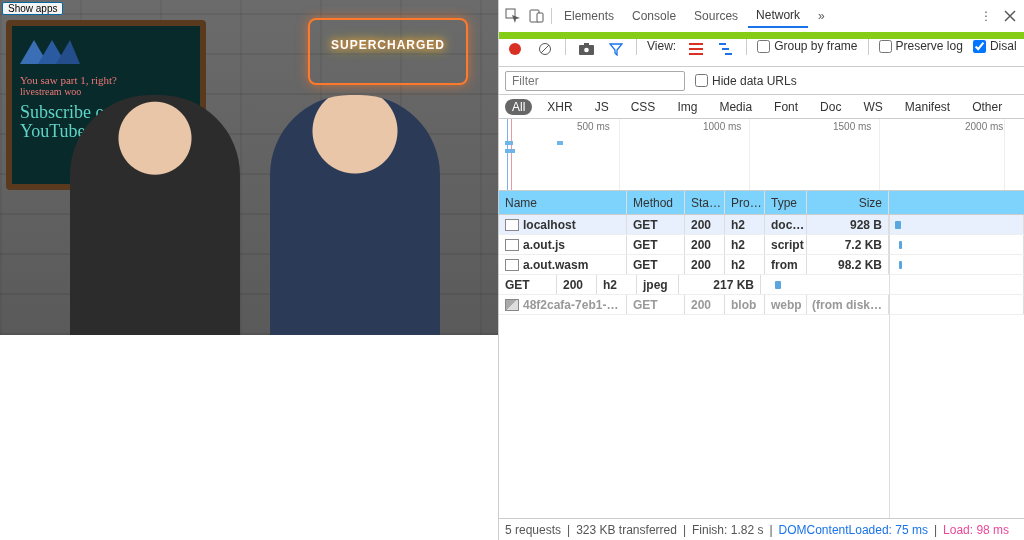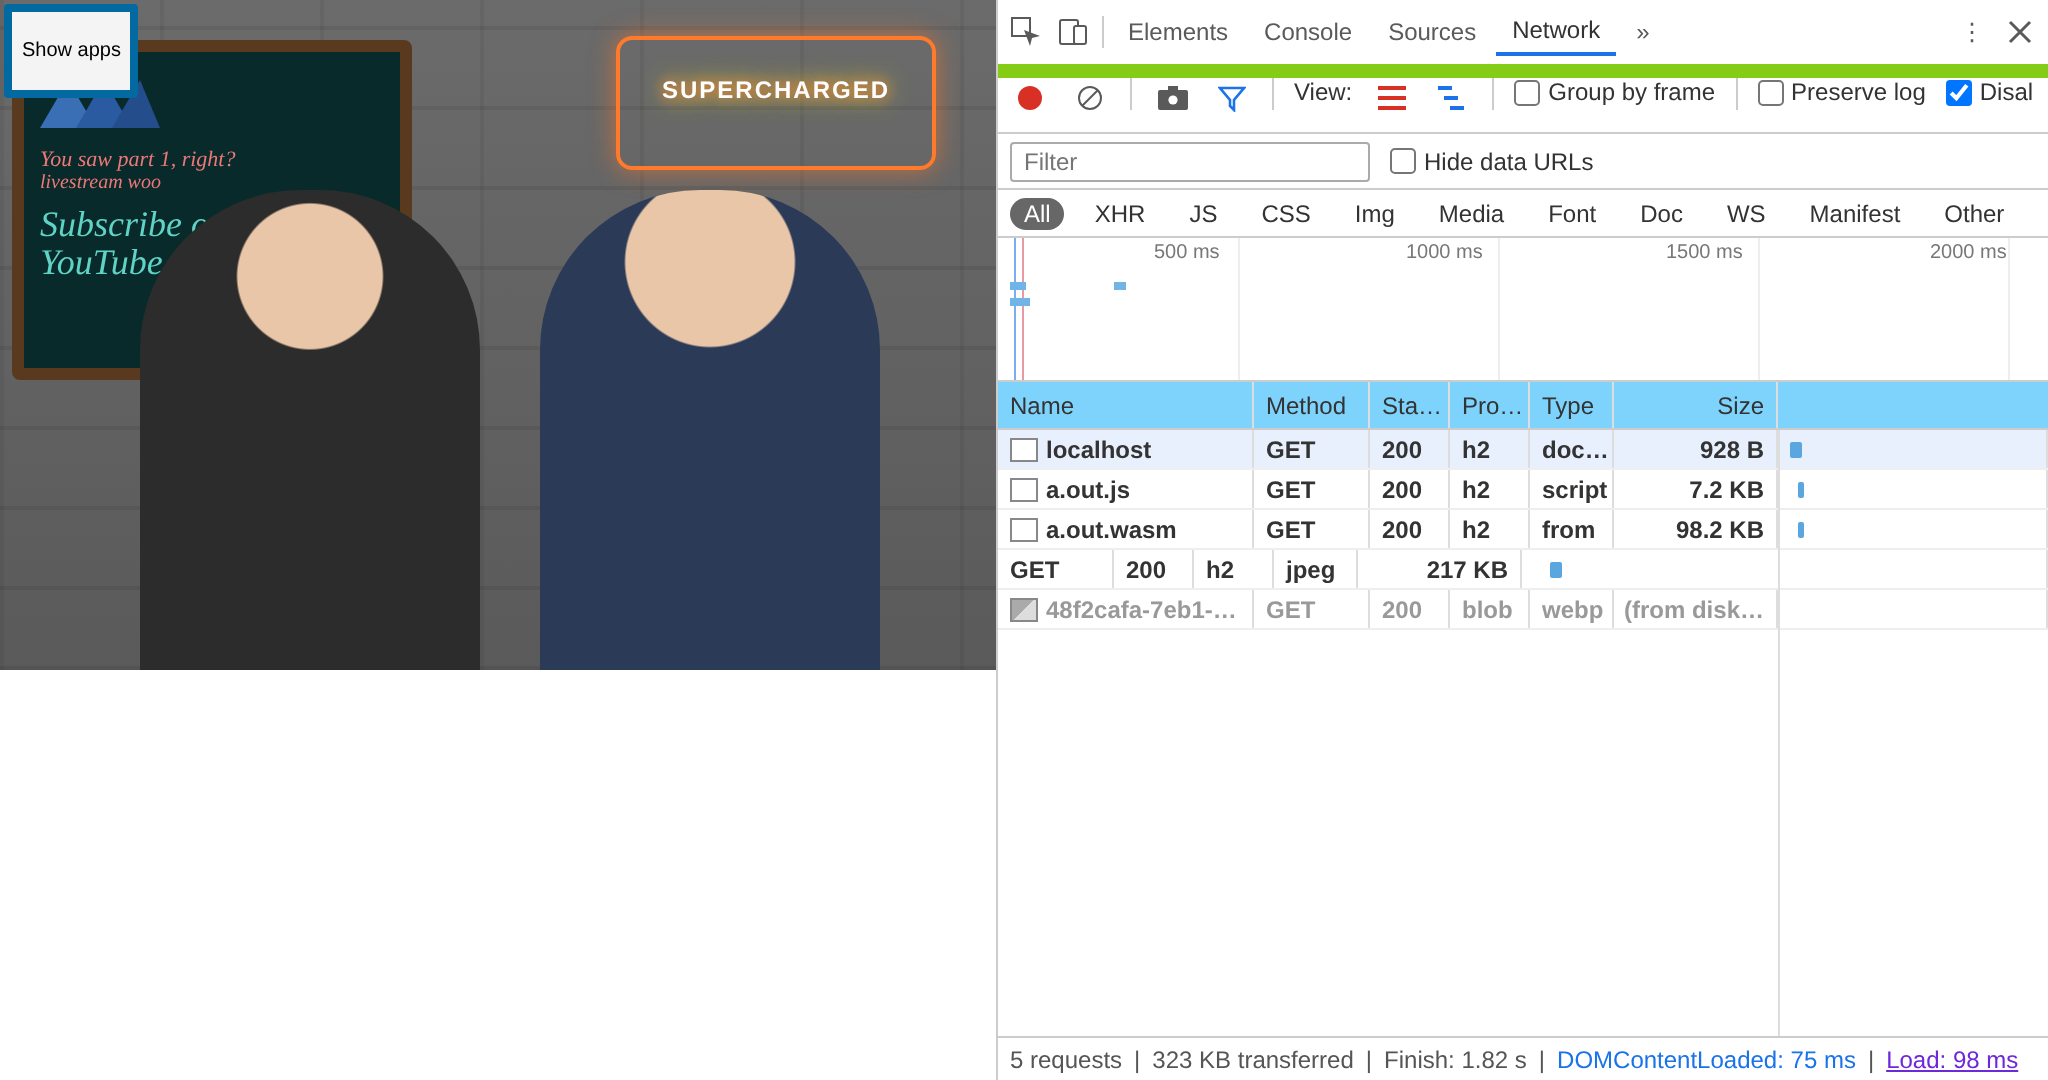--- a/index.html
+++ b/index.html
@@ -4,27 +4,27 @@
 <style>
   * { box-sizing: border-box; margin: 0; padding: 0; }
   body { font-family: -apple-system, 'Segoe UI', Arial, sans-serif; font-size: 12px; color: #333; width: 1024px; height: 540px; overflow: hidden; background: #fff; }
   .root { display: flex; width: 100%; height: 100%; }
   .left-pane { width: 498px; height: 100%; background: #fff; position: relative; }
   .photo { width: 100%; height: 335px; background: linear-gradient(135deg,#555 0%,#6a6a6a 40%,#7d756b 100%); position: relative; overflow: hidden; }
   .brick { position:absolute; inset:0; background:
       repeating-linear-gradient(0deg, rgba(0,0,0,.08) 0 2px, transparent 2px 40px),
       repeating-linear-gradient(90deg, rgba(0,0,0,.06) 0 2px, transparent 2px 80px),
       linear-gradient(180deg,#6b6b6b,#5a5a5a); }
-  .chalkboard { position:absolute; left:6px; top:20px; width:200px; height:170px; background:#092a2a; border:6px solid #5a3a1f; border-radius:4px; padding:8px; color:#e8d28a; font-family: 'Comic Sans MS', cursive; font-style: italic; }
+  .chalkboard { position:absolute; left:6px; top:20px; width:200px; height:170px; background:#092a2a; border:6px solid #5a3a1f; border-radius:4px; padding:8px; color:#e8d28a; font-family: 'Comic Sans MS', cursive; }
   .chalk-logo { width:60px; height:40px; }
   .neon { position:absolute; right:30px; top:18px; width:160px; height:67px; border:2px solid #ff7a2a; border-radius:8px; color:#fff; text-align:center; line-height:50px; font-weight:700; letter-spacing:1px; text-shadow:0 0 6px #ff7a2a, 0 0 12px #ff3; box-shadow:0 0 12px rgba(255,120,40,.6);}
   .person { position:absolute; bottom:0; width:170px; height:240px; border-radius:80px 80px 0 0; }
   .p1 { left:70px; background: radial-gradient(circle at 50% 18%, #e9c6a7 0 36px, transparent 37px), #2c2c2c; }
   .p2 { left:270px; background: radial-gradient(circle at 50% 15%, #e9c6a7 0 42px, transparent 43px), #2b3a57; }
-  .show-apps-btn { position:absolute; top:2px; left:2px; background:#f4f4f4; border:4px solid #0369a1; padding:14px 5px; font-size:10px; border-radius:2px; }
+  .show-apps-btn { position:absolute; top:2px; left:2px; background:#f4f4f4; border:1px solid #0369a1; padding:0 5px; font-size:10px; border-radius:2px; }
   .right-pane { flex:1; border-left:1px solid #ccc; display:flex; flex-direction:column; height:100%; min-width:0; }
   .toolbar { display:flex; align-items:center; height:28px; border-bottom:7px solid #84cc16; padding:16px 4px; gap:4px; }
   .toolbar .spacer { flex:1; }
   .icon-btn { width:20px; height:20px; display:flex; align-items:center; justify-content:center; color:#5a5a5a; border-radius:2px; }
   .tabs { display:flex; align-items:center; gap:2px; font-size:12px; color:#5a5a5a; }
   .tab { padding:4px 8px; }
   .tab.active { color:#333; border-bottom:2px solid #1a73e8; }
   .row2 { display:flex; align-items:flex-start; height:28px; border-bottom:1px solid #ccc; padding:0 6px; gap:10px; font-size:12px; color:#333; }
   .vsep { width:1px; height:16px; background:#ccc; }
   .rec { width:12px; height:12px; border-radius:50%; background:#d93025; }
@@ -51,21 +51,21 @@
   .c-type { width:42px; }
   .c-size { width:82px; justify-content:flex-end; }
   .c-waterfall { flex:1; position:relative; }
   .trow { height:20px; border-bottom:1px solid #eee; }
   .trow.sel { background:#e8f0fe; }
   .wf-bar { position:absolute; top:6px; height:8px; background:#5aa7e0; border-radius:1px; }
   .file-ico { width:14px; height:12px; border:1px solid #888; margin-right:4px; display:inline-block; background:linear-gradient(#fff,#fff); }
   .file-ico.img { background:linear-gradient(135deg,#aaa 0 50%,#ddd 50% 100%); }
   .status-bar { height:22px; border-top:1px solid #ccc; display:flex; align-items:center; padding:0 6px; gap:6px; font-size:12px; color:#555; }
   .status-bar .blue { color:#1a73e8; }
-  .status-bar .red { color:#6d28d9;text-decoration:underline; }
+  .status-bar .red { color:#ec4899; }
   .tbody { flex:1; position:relative;font-weight:bold; }
   .tbody::after { content:""; position:absolute; top:0; bottom:0; left:390px; width:1px; background:#ddd; }
   .sort-ind { margin-left:auto; color:#666; font-size:10px; }
   .chalk-pink { color:#e77; font-size:11px; }
   .chalk-sub { color:#5fd4c6; font-size:18px; line-height:1.05; margin-top:6px;}
   svg { display:block; }
 </style>
 </head>
 <body>
 

